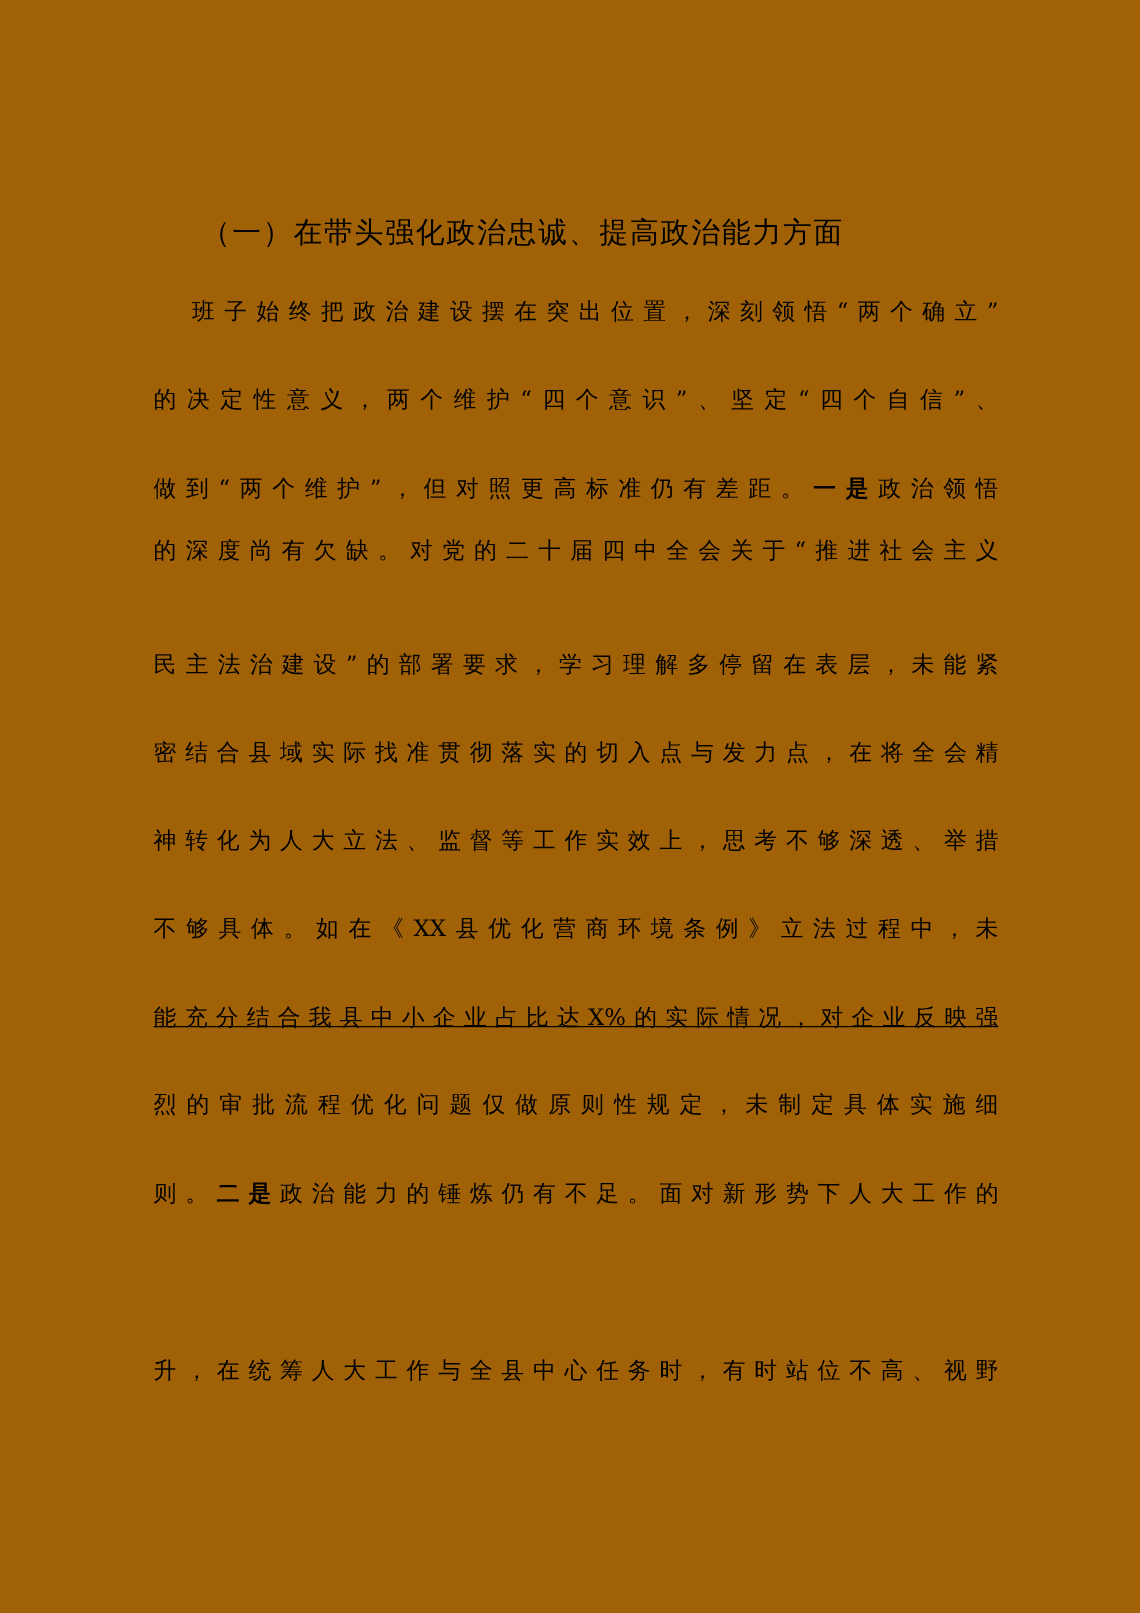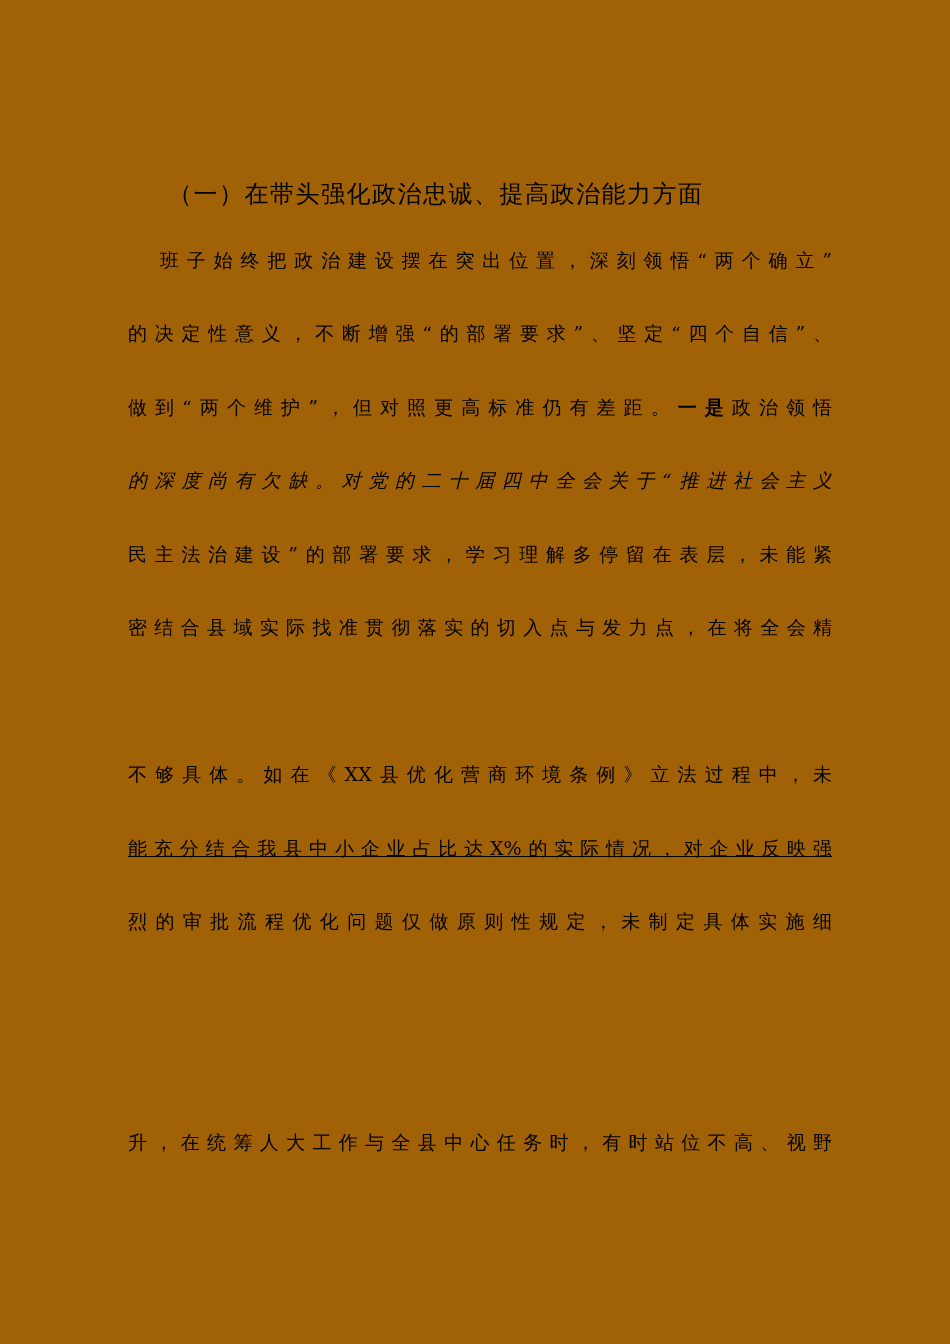--- a/index.html
+++ b/index.html
@@ -58,51 +58,57 @@
 
 <div class="page">
 
   <div class="heading">（一）在带头强化政治忠诚、提高政治能力方面</div>
 
   <div class="line indent" style="top:240px;">
     <span>班子始终把政治建设摆在突出位置，深刻领悟“两个确立”</span>
   </div>
 
   <div class="line" style="top:313px;">
-    <span>的决定性意义，不断增强“的部署要求”、坚定“四个自信”、</span>
+    <span>的决定性意义，两个维护“四个意识”、坚定“四个自信”、</span>
   </div>
 
   <div class="line" style="top:387px;">
     <span>做到“两个维护”，但对照更高标准仍有差距。</span><span class="bold">一是</span><span>政治领悟</span>
   </div>
 
-  <div class="line" style="top:460px;font-style:italic;">
+  <div class="line" style="top:439px;">
     <span>的深度尚有欠缺。对党的二十届四中全会关于“推进社会主义</span>
   </div>
 
   <div class="line" style="top:534px;">
     <span>民主法治建设”的部署要求，学习理解多停留在表层，未能紧</span>
   </div>
 
   <div class="line" style="top:607px;">
     <span>密结合县域实际找准贯彻落实的切入点与发力点，在将全会精</span>
   </div>
 
+  <div class="line" style="top:681px;">
+    <span>神转化为人大立法、监督等工作实效上，思考不够深透、举措</span>
+  </div>
 
   <div class="line" style="top:754px;">
     <span>不够具体。如在《XX县优化营商环境条例》立法过程中，未</span>
   </div>
 
   <div class="line" style="top:828px;text-decoration:underline;">
     <span>能充分结合我县中小企业占比达X%的实际情况，对企业反映强</span>
   </div>
 
   <div class="line" style="top:901px;">
     <span>烈的审批流程优化问题仅做原则性规定，未制定具体实施细</span>
   </div>
 
+  <div class="line" style="top:975px;">
+    <span>则。</span><span class="bold">二是</span><span>政治能力的锤炼仍有不足。面对新形势下人大工作的</span>
+  </div>
 
 
   <div class="line" style="top:1122px;">
     <span>升，在统筹人大工作与全县中心任务时，有时站位不高、视野</span>
   </div>
 
 </div>
 
 </body></html>

